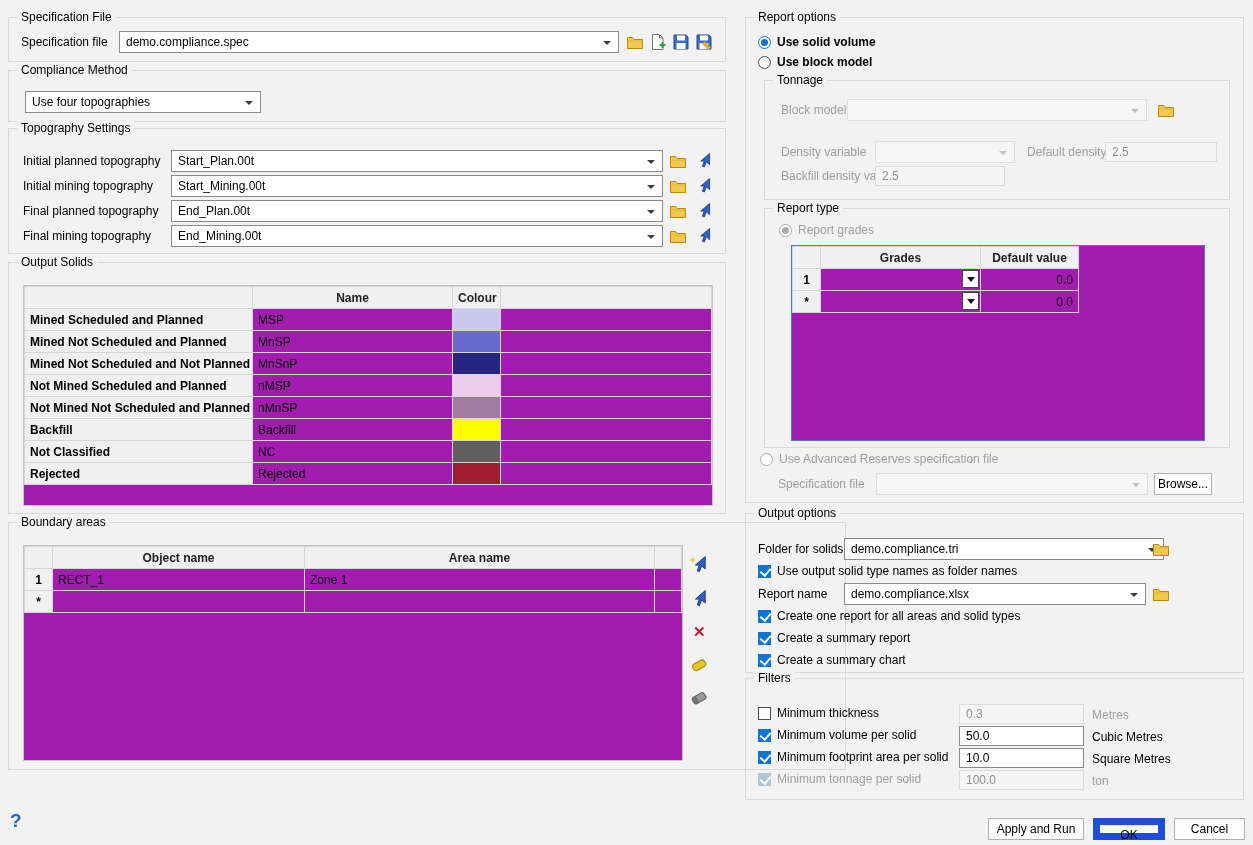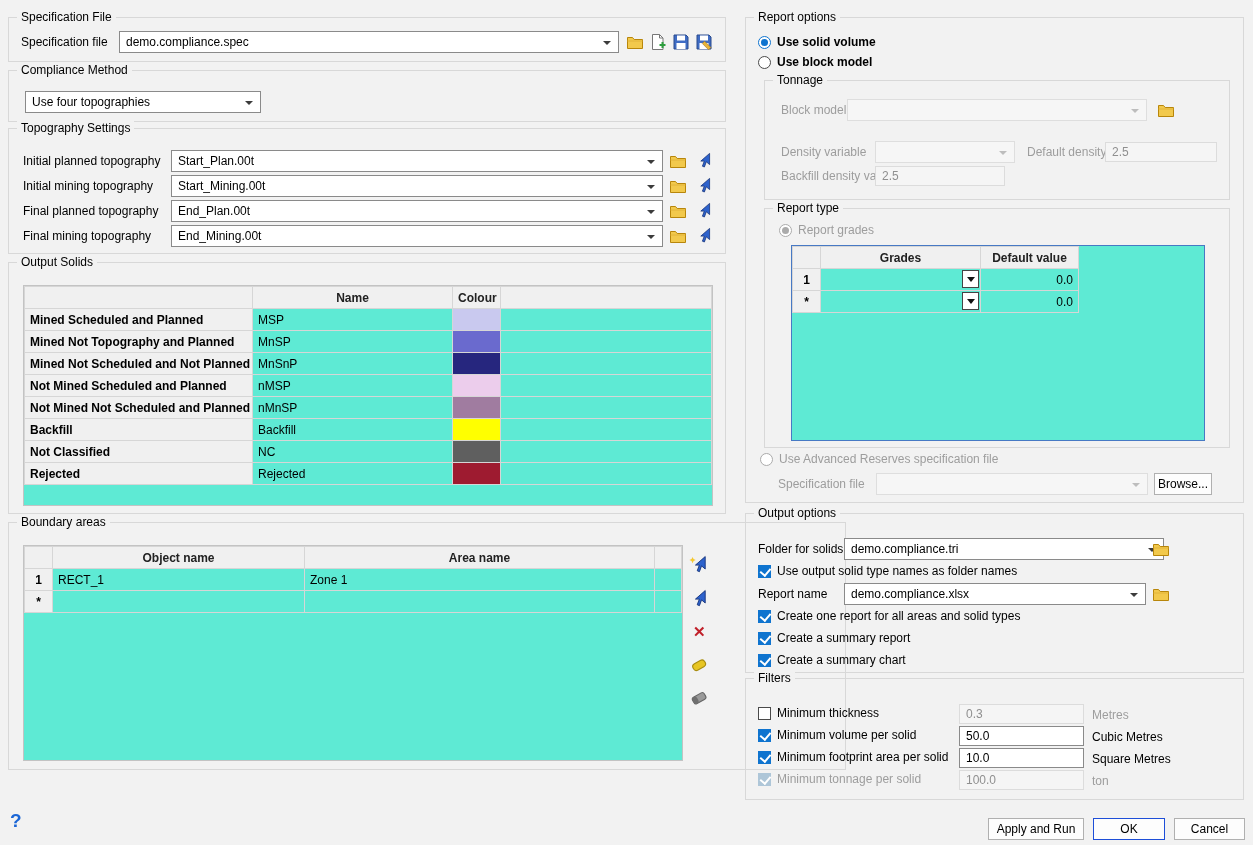--- a/index.html
+++ b/index.html
@@ -19,38 +19,38 @@
                   border-top:4px solid #3c3c3c; }
   .combo.discombo { background:#f6f6f6; border-color:#dedede; color:#9d9d9d; }
   .combo.discombo::after { border-top-color:#bdbdbd; }
 
   .field { position:absolute; background:#fff; border:1px solid #8a8a8a; height:20px;
            padding:2px 6px 0 6px; white-space:nowrap; overflow:hidden; }
   .field.disfield { background:#f5f5f5; border-color:#dcdcdc; color:#8f8f8f; }
 
   .btn { position:absolute; background:#fdfdfd; border:1px solid #b0b0b0; height:22px;
          text-align:center; padding-top:3px; cursor:default; }
-  .btn.okbtn { border:1px solid #1d4ed8; }
+  .btn.okbtn { border:7px solid #1d4ed8; }
 
   .icon { position:absolute; width:18px; height:18px; }
   .icon svg { width:100%; height:100%; display:block; }
 
   .ckrow { position:absolute; display:flex; align-items:center; gap:6px; white-space:nowrap; }
   .cb { width:13px; height:13px; border:1px solid #4a4a4a; background:#fff; position:relative; flex:0 0 auto; }
   .cb.checked { background:#0f74cf; border-color:#0f74cf; }
   .cb.checked::after { content:""; position:absolute; left:3px; top:0px; width:5px; height:8px;
                        border:solid #fff; border-width:0 2px 2px 0; transform:rotate(40deg); }
   .cb.cbdis { background:#aec6d8; border-color:#aec6d8; }
   .radio { width:13px; height:13px; border-radius:50%; border:1px solid #4a4a4a; background:#fff; position:relative; flex:0 0 auto; }
   .radio.sel::after { content:""; position:absolute; left:2px; top:2px; right:2px; bottom:2px; border-radius:50%; background:#0f74cf; }
   .radio.sel { border-color:#0f74cf; }
   .radio.rdis { border-color:#ababab; }
   .radio.rdis.sel::after { background:#ababab; }
 
-  .tbl-wrap { position:absolute; background:#5eead4; border:1px solid #c3c3c3; overflow:hidden; }
+  .tbl-wrap { position:absolute; background:#a21caf; border:1px solid #c3c3c3; overflow:hidden; }
   .tbl-wrap.focus { border:1px solid #4779c4; }
   table.tbl { border-collapse:collapse; table-layout:fixed; font-size:12px; }
   .tbl th, .tbl td { border:1px solid #d6d6d6; height:22px; padding:0 5px; overflow:hidden; white-space:nowrap; }
   .tbl th { background:#f0f0f0; font-weight:bold; text-align:center; color:#222; }
   td.rowhdr { background:#f0f0f0; font-weight:bold; text-align:center; }
   td.rowlbl { background:#f0f0f0; font-weight:bold; }
   td.colorcell { padding:0; }
   td.valcell { text-align:right; }
   td.gradecell { position:relative; padding-right:20px; }
   .ddbtn { position:absolute; right:1px; top:1px; width:17px; height:18px; background:#fff; border:1px solid #444;
@@ -189,21 +189,21 @@
           <th>Colour</th>
           <th></th>
         </tr>
         <tr>
           <td class="rowlbl">Mined Scheduled and Planned</td>
           <td>MSP</td>
           <td class="colorcell" style="background-color: rgb(201, 201, 239);"></td>
           <td></td>
         </tr>
         <tr>
-          <td class="rowlbl">Mined Not Topography and Planned</td>
+          <td class="rowlbl">Mined Not Scheduled and Planned</td>
           <td>MnSP</td>
           <td class="colorcell" style="background-color: rgb(106, 106, 206);"></td>
           <td></td>
         </tr>
         <tr>
           <td class="rowlbl">Mined Not Scheduled and Not Planned</td>
           <td>MnSnP</td>
           <td class="colorcell" style="background-color: rgb(38, 38, 126);"></td>
           <td></td>
         </tr>

